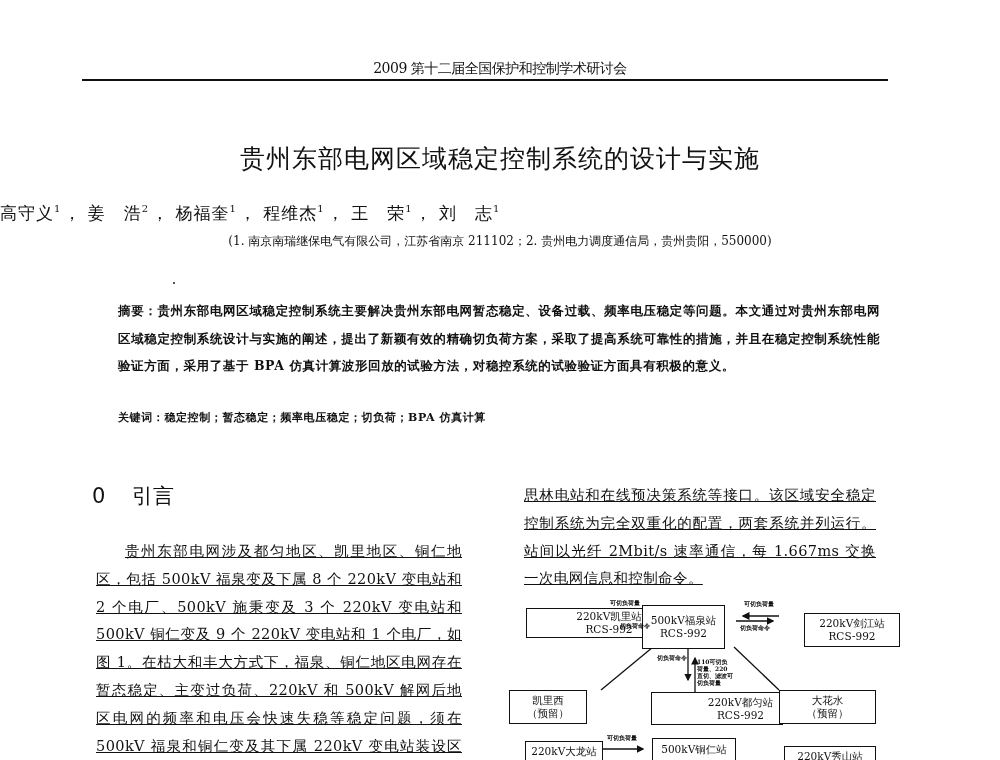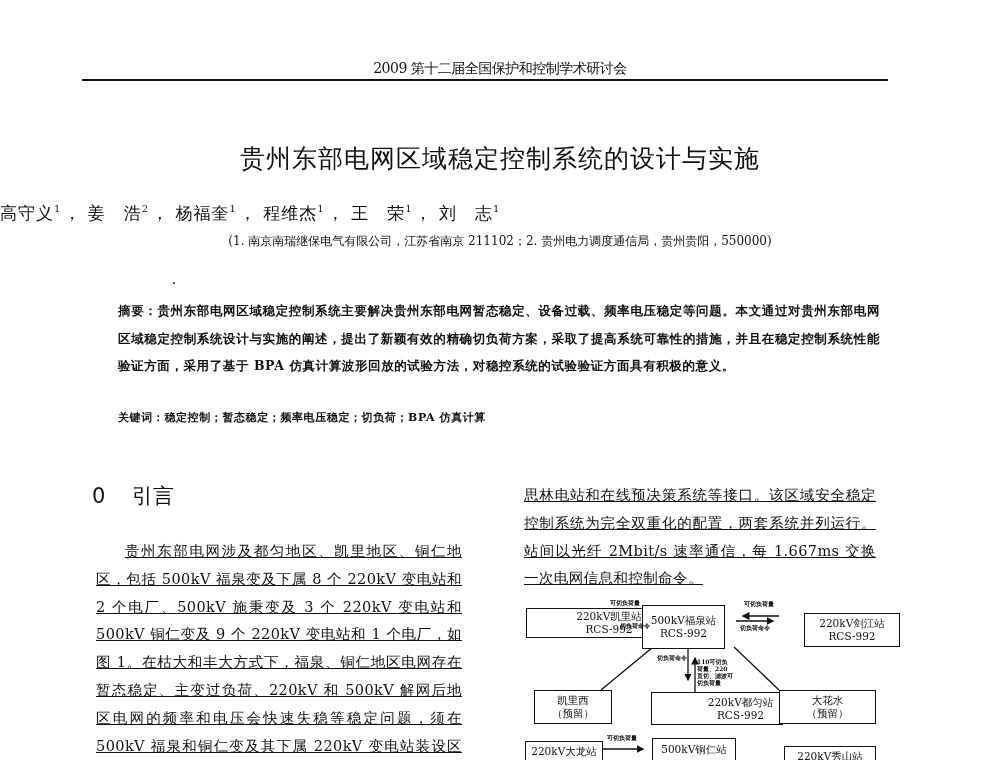--- a/index.html
+++ b/index.html
@@ -142,21 +142,21 @@
       <span class="l2">RCS-992</span>
   </div>
   <div class="box" style="left:137px; top:7px; width:81px; height:42px;">
     <span>500kV福泉站</span>
       <span class="l2">RCS-992</span>
   </div>
   <div class="box" style="left:275px; top:15px; width:94px; height:32px;margin-left:24px;">
     <span>220kV剑江站</span>
       <span class="l2">RCS-992</span>
   </div>
-  <div class="box" style="left:29px; top:92px; width:76px; height:32px;font-family:Liberation Serif, serif;">
+  <div class="box" style="left:4px; top:92px; width:76px; height:32px;font-family:Liberation Serif, serif;">
     <span>凯里西</span>
       <span class="l2">（预留）</span>
   </div>
   <div class="box" style="left:146px; top:94px; width:83px; height:31px;padding-left:47px;">
     <span>220kV都匀站</span>
       <span class="l2">RCS-992</span>
   </div>
   <div class="box" style="left:274px; top:92px; width:95px; height:32px;">
     <span>大花水</span>
       <span class="l2">（预留）</span>

